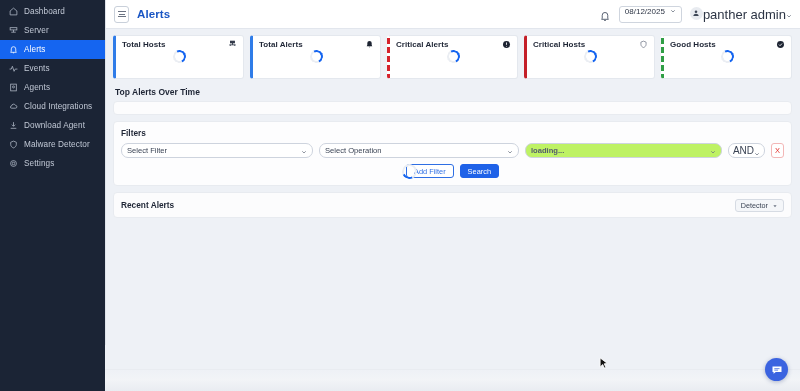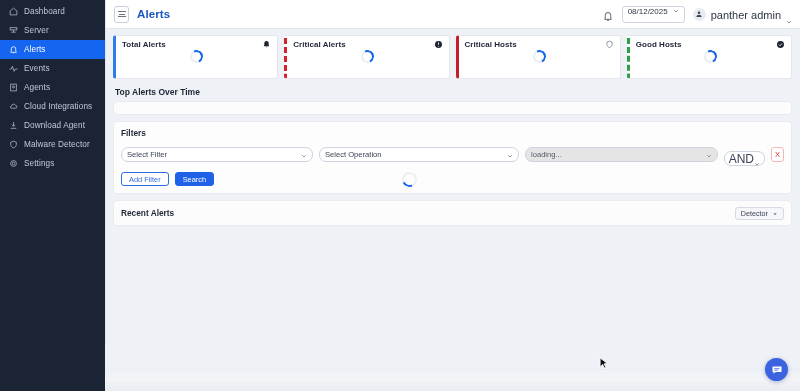--- a/index.html
+++ b/index.html
@@ -58,21 +58,21 @@
   }
   .topbar-right { margin-left: auto; display: flex; align-items: center; gap: 8px; }
   .bell { width: 12px; height: 12px; display: block; }
   .date-box {
     display: flex; align-items: flex-start; gap: 5px;
     border: 1px solid #cfd5de; border-radius: 3px;
     height: 17px; padding: 0 5px;
     font-size: 8px; color: #2d3545; background: #fff;
   }
   .chev { width: 6px; height: 6px; display: inline-block; }
-  .user-box { display: flex; align-items: flex-end; gap: 5px; font-size: 11px; color: #2d3545; }
+  .user-box { display: flex; align-items: flex-start; font-size: 13px; color: #2d3545; }
   .avatar {
     width: 13px; height: 13px; border-radius: 50%;
     background: #e8ebf0; display: flex; align-items: center; justify-content: center;
   }
   .avatar svg { width: 8px; height: 8px; display: block; }
 
   
   .content { padding: 6px 8px 0 8px; }
 
   .cards { display: flex; gap: 6px; }
@@ -117,29 +117,29 @@
   .filters-label { font-size: 8.3px; font-weight: bold; color:#1e2535; margin-bottom: 5px; }
   .filter-row { display: flex; align-items: center; gap: 6px; }
   .sel {
     height: 15px; border: 1px solid #ced4de; border-radius: 7px;
     background: #fff; display: flex; align-items: center;
     padding: 0 5px; font-size: 7.6px; color: #3a4354;
   }
   .sel .chev { margin-left: auto; }
   .sel.f1 { flex: 0 0 192px; }
   .sel.f2 { flex: 0 0 200px; }
-  .sel.f3 { flex: 1 1 auto; background: #e5e5e5; color:#545c6c; }
-  .sel.f4 { flex: 0 0 36px; padding: 0 4px; font-size: 12px; margin-top: 8px; }
+  .sel.f3 { flex: 1 1 auto; background: #bef264; color:#545c6c;font-weight:bold; }
+  .sel.f4 { flex: 0 0 36px; padding: 0 4px; font-size: 10px; }
   .x-btn {
     flex: 0 0 13px; height: 15px;
     border: 1px solid #f3b7b7; border-radius: 3px; background: #fff;
     color: #e3342f; font-size: 7.5px;
     display: flex; align-items: center; justify-content: center;
   }
-  .btn-row { display: flex; align-items: center; gap: 6px; margin-top: 6px; position: relative; }
+  .btn-row { display: flex; align-items: center; gap: 6px; margin-top: 6px; position: relative; justify-content: center; }
   .btn {
     height: 14px; border-radius: 3px; font-size: 7.4px;
     display: flex; align-items: center; justify-content: center;
     padding: 0 7px;
   }
   .btn-outline { border: 1px solid #2f6fe4; color: #2f6fe4; background: #fff; }
   .btn-solid { background: #1f62e8; color: #fff; border: 1px solid #1f62e8; }
   .row-spinner { position: absolute; left: 281px; top: 0px; }
 
   .panel-recent {
@@ -292,20 +292,34 @@
                 <path d="M2.5 4.5L6 8l3.5-3.5"></path>
               </svg></span>
         </div>
       </div>
     </header>
 
     <div class="content">
 
       <div class="cards">
 
+        <div class="stat-card" style="border-left-color:#2f7ce8">
+          <div class="stat-head">
+            <span class="stat-title">Total Hosts</span>
+            <span class="stat-ico">
+                <svg viewBox="0 0 16 16" fill="none" stroke="#2a3242" stroke-width="1.5">
+                  <rect x="4.5" y="2" width="7" height="3.2" fill="#2a3242"></rect>
+                  <path d="M8 5.2v3.4M2.5 8.6h11M4 8.6v2M12 8.6v2"></path>
+                </svg>
+              </span>
+          </div>
+          <div class="spinner-wrap">
+              <div class="spin"></div>
+            </div>
+        </div>
 
         <div class="stat-card" style="border-left-color:#2f7ce8">
           <div class="stat-head">
             <span class="stat-title">Total Alerts</span>
             <span class="stat-ico">
                 <svg viewBox="0 0 16 16" fill="#1d2432">
                   <path d="M8 1.6a3.9 3.9 0 00-3.9 3.9v3.3L3 11h10l-1.1-2.2V5.5A3.9 3.9 0 008 1.6z"></path>
                   <path d="M6.6 12.1a1.5 1.5 0 002.8 0z"></path>
                 </svg>
               </span>

